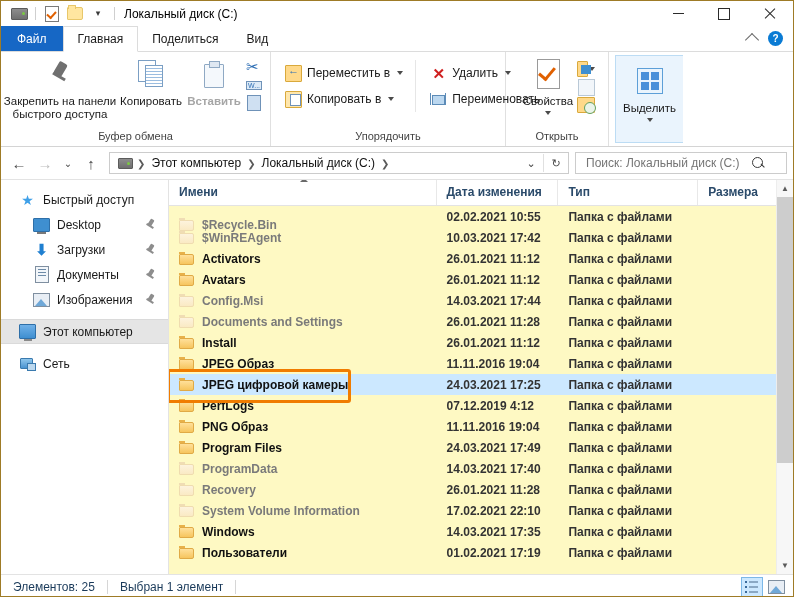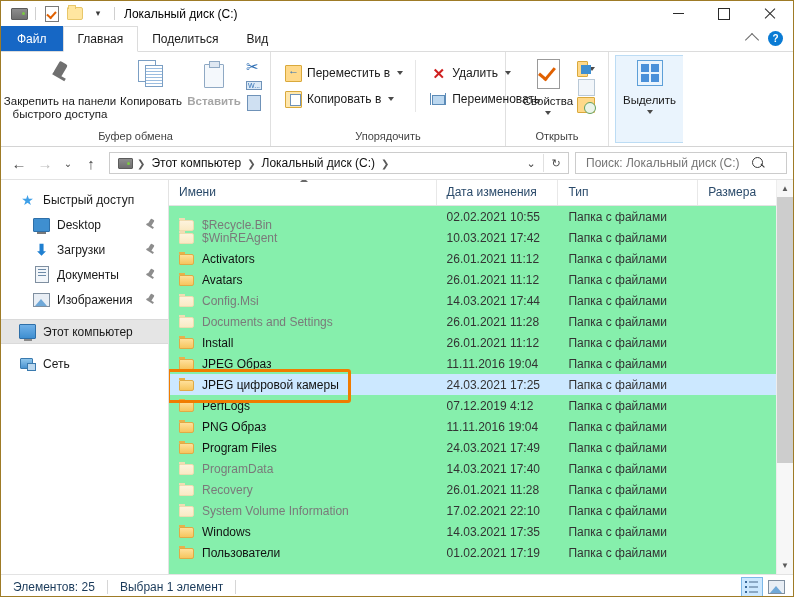--- a/index.html
+++ b/index.html
@@ -411,22 +411,23 @@
   .i-pc { width:16px;height:13px;background:linear-gradient(#6fb0e8,#3f8fd0);border:1px solid #2e6fa8;border-radius:1px;position:relative; }
   .i-pc:after { content:"";position:absolute;left:4px;bottom:-3px;width:8px;height:2px;background:#8a8a8a; }
   .i-net { position:relative;width:16px;height:14px; }
   .i-net:before { content:"";position:absolute;left:0;top:1px;width:11px;height:9px;background:linear-gradient(#8fc6ec,#4a93d0);border:1px solid #3a7aae;border-radius:1px; }
   .i-net:after { content:"";position:absolute;right:0;bottom:0;width:7px;height:6px;background:#bcd8ee;border:1px solid #3a7aae; }
 
   
   .filelist {
     flex: 1;
     position: relative;
-    background: #86efac;
+    background: #fef9c3;
     overflow: hidden;
+    font-weight: bold;
   }
   .colhead {
     display: flex;
     height: 25px;
     border-bottom: 1px solid #e3e3e3;
     align-items: center;
     position: relative;
     background: #fff;
   }
   .colhead .ch {
@@ -677,21 +678,21 @@
             </div>
           <div class="smallbox">
               <span class="g-hist"></span>
             </div>
         </div>
       </div>
       <div class="rgroup-label">Открыть</div>
     </div>
 
     <div class="rgroup selgroup" style="width:68px;margin:3px 0 3px 6px;height:88px">
-      <div class="rgroup-body" style="justify-content:center;padding-top:0">
+      <div class="rgroup-body" style="justify-content:center;padding-top:8px">
         <div class="bigbtn" style="width:64px">
           <span class="bigicon">
             <span class="g-select">
                 <i></i>
                 <i></i>
                 <i></i>
                 <i></i>
               </span>
           </span>
           <span class="lbl">Выделить</span>

